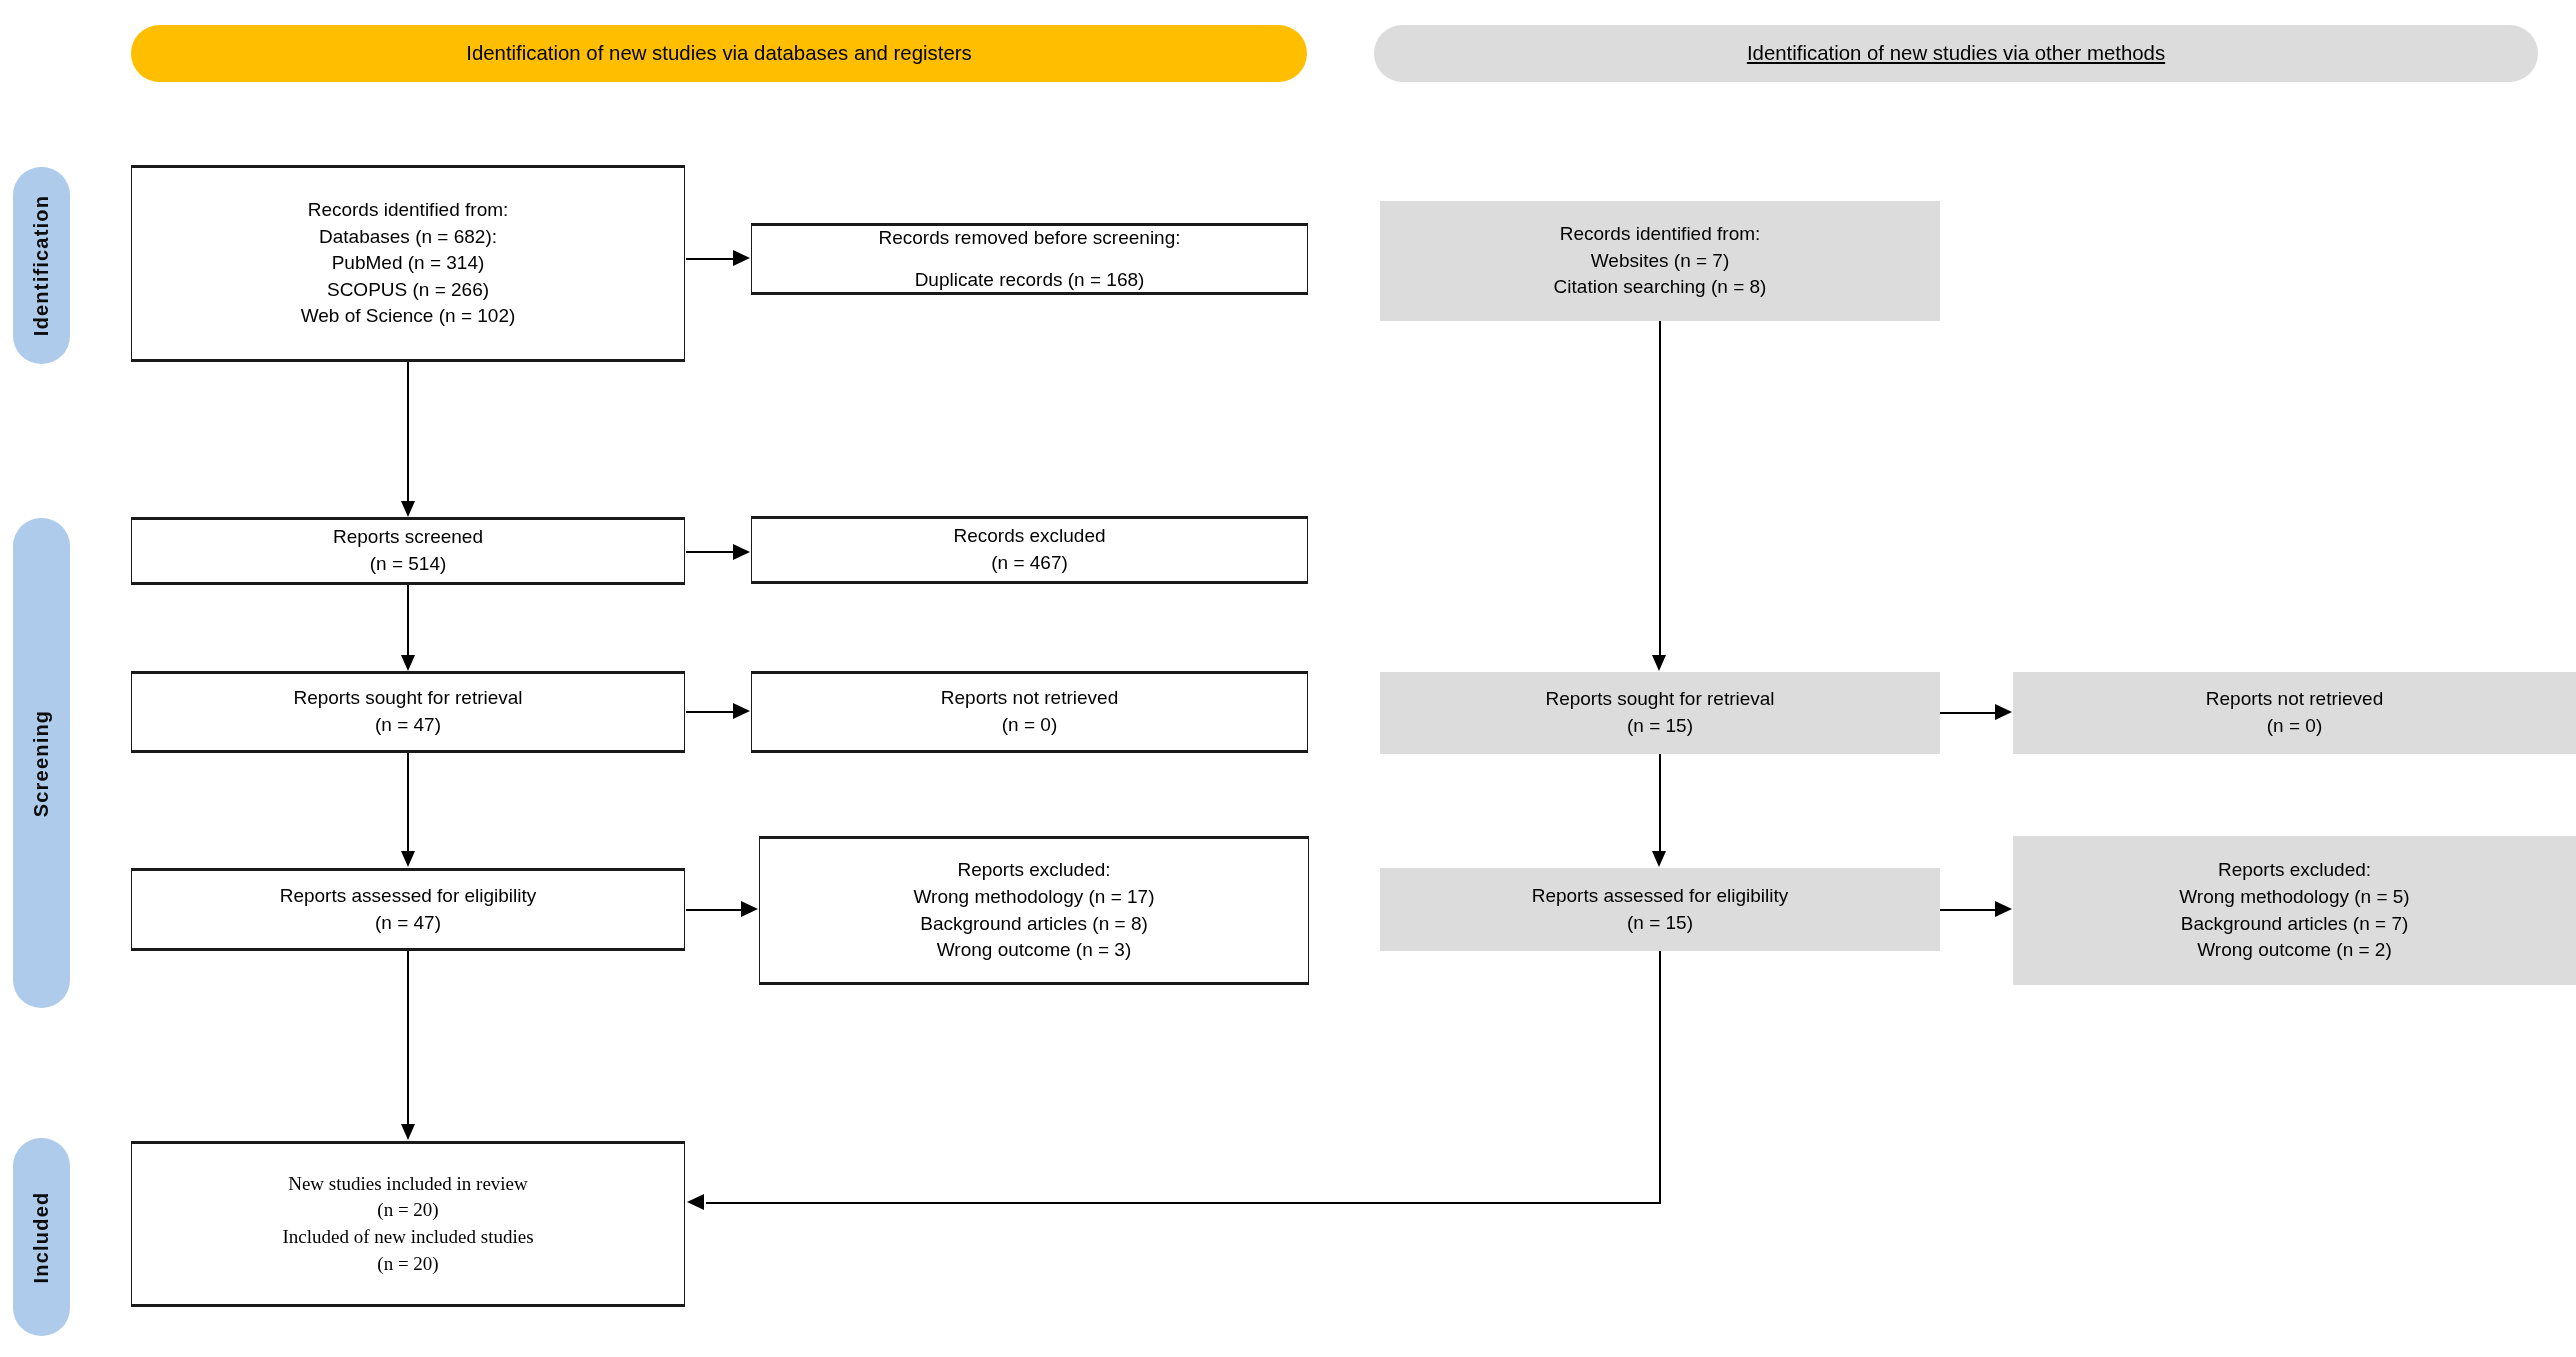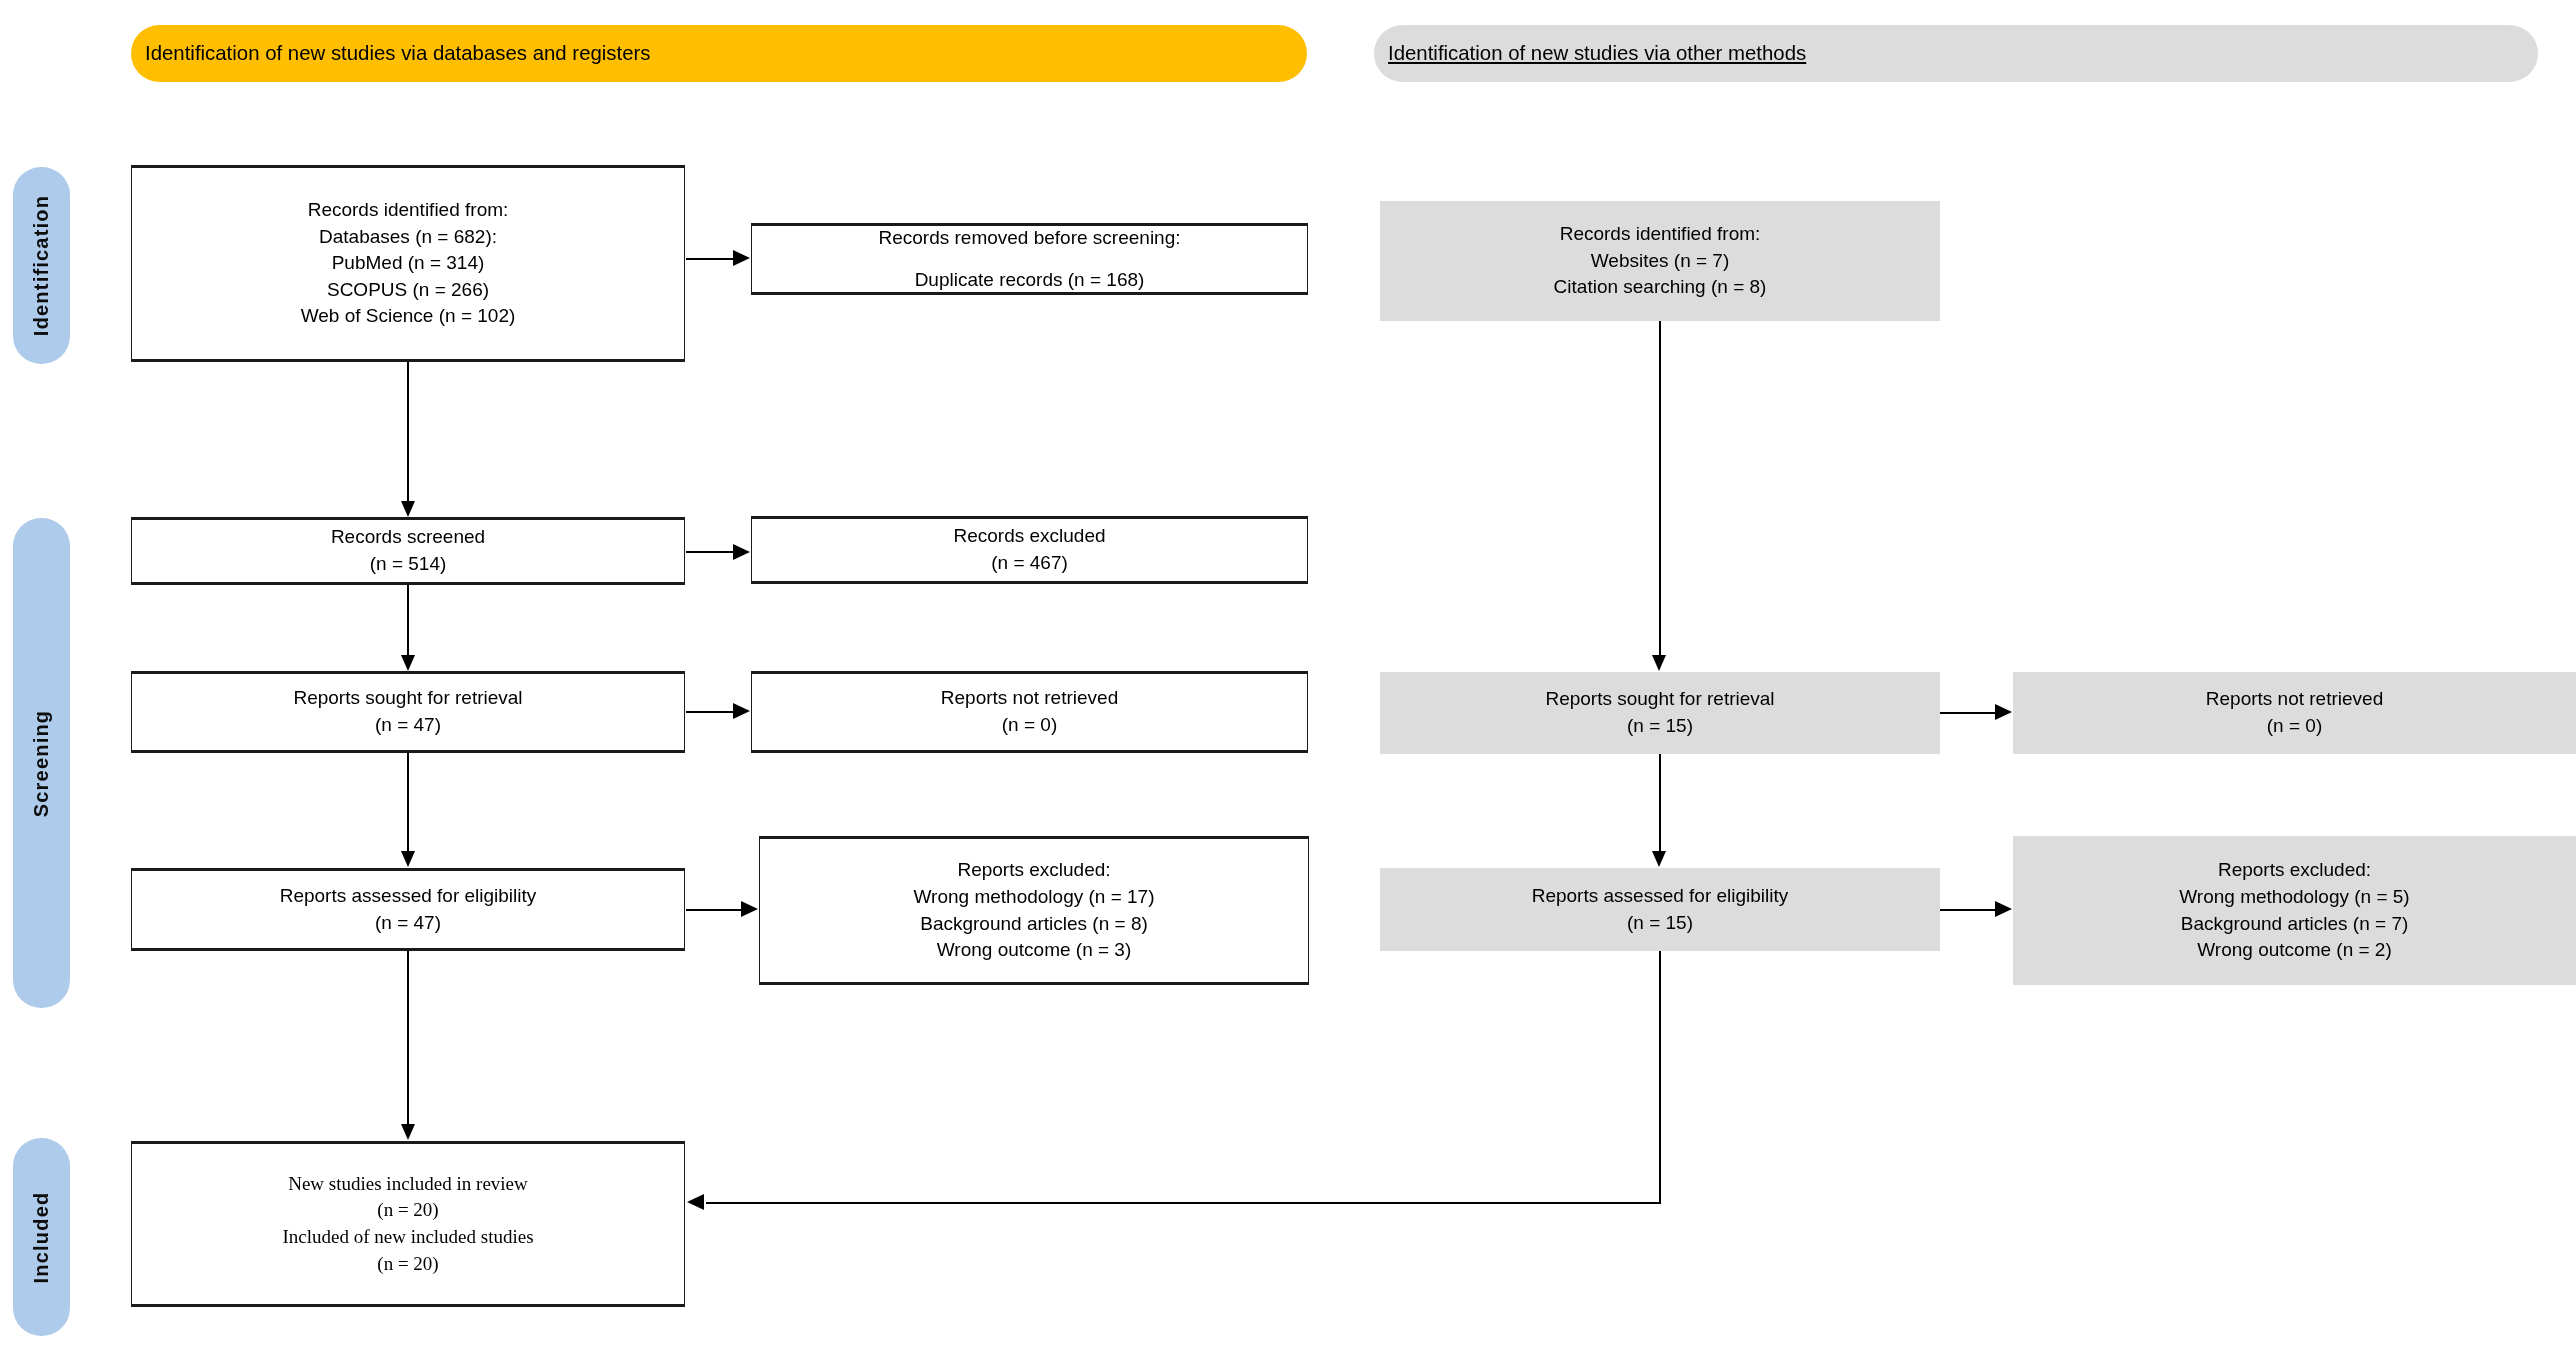--- a/index.html
+++ b/index.html
@@ -17,20 +17,21 @@
     height: 1358px;
     background: #ffffff;
     overflow: hidden;
   }
 
   
   .hdr-pill {
     position: absolute;
     display: flex;
     align-items: center;
+    justify-content: center;
     border-radius: 31.5px;
     text-align: center;
     font-size: 20.4px;
     color: #000000;
     line-height: 1.2;
     padding: 0 14px;
     box-sizing: border-box;
   }
   .hdr-yellow { background: #FFBF00; }
   .hdr-gray   { background: #DCDCDC; text-decoration: underline; }
@@ -141,21 +142,21 @@
     <span class="ln">SCOPUS (n = 266)</span>
     <span class="ln">Web of Science (n = 102)</span>
   </div>
 
   <div class="fbox white" style="left:751px; top:223px; width:557px; height:72px;gap:15px;">
     <span class="ln">Records removed before screening:</span>
     <span class="ln">Duplicate records (n = 168)</span>
   </div>
 
   <div class="fbox white" style="left:131px; top:517px; width:554px; height:68px;">
-    <span class="ln">Records screened</span>
+    <span class="ln">Reports screened</span>
     <span class="ln">(n = 514)</span>
   </div>
 
   <div class="fbox white" style="left:751px; top:516px; width:557px; height:68px;">
     <span class="ln">Records excluded</span>
     <span class="ln">(n = 467)</span>
   </div>
 
   <div class="fbox white" style="left:131px; top:671px; width:554px; height:82px;">
     <span class="ln">Reports sought for retrieval</span>

